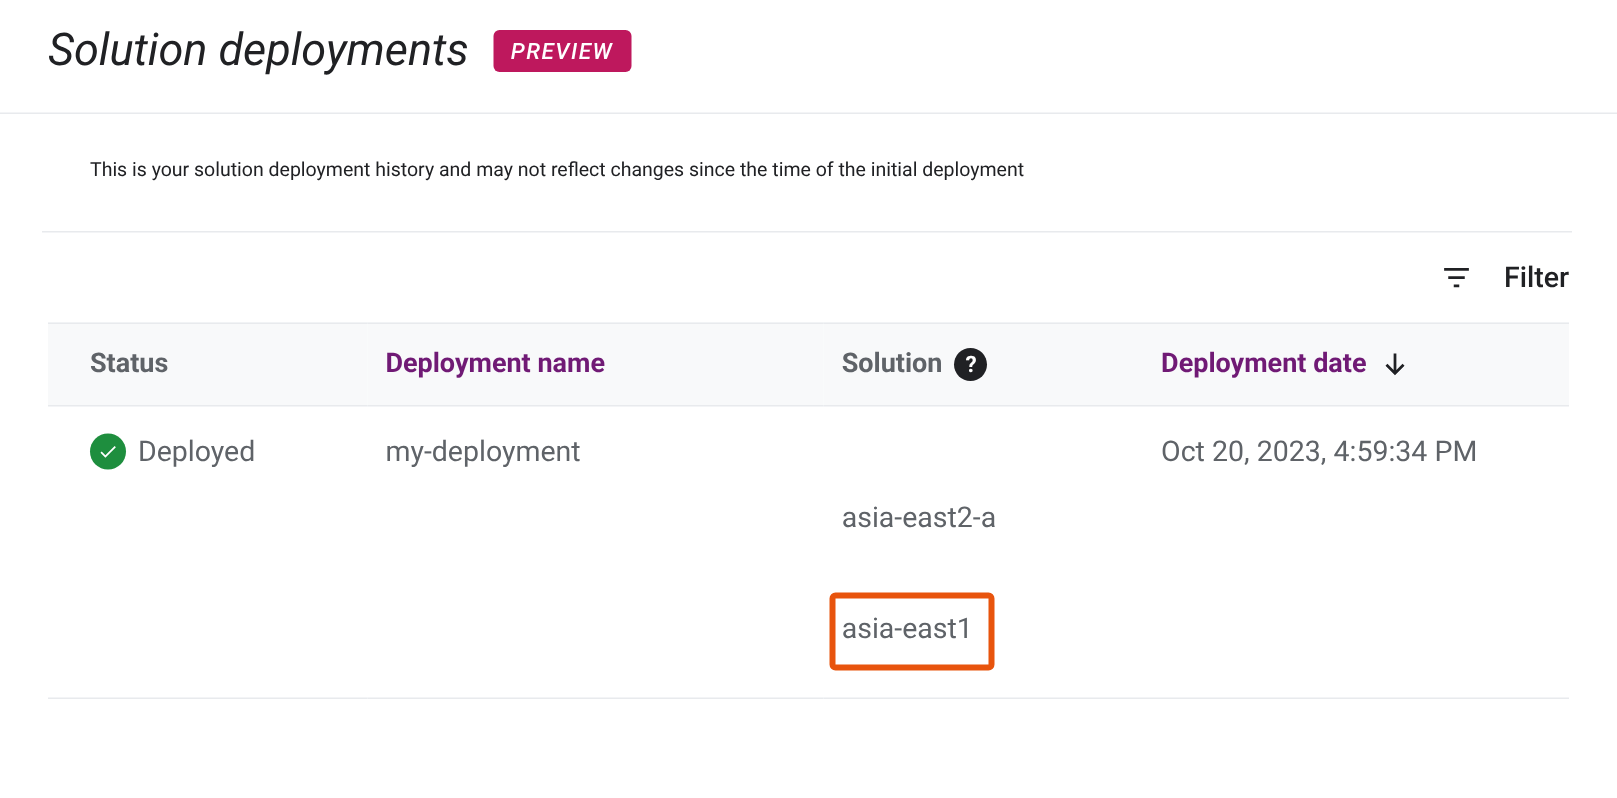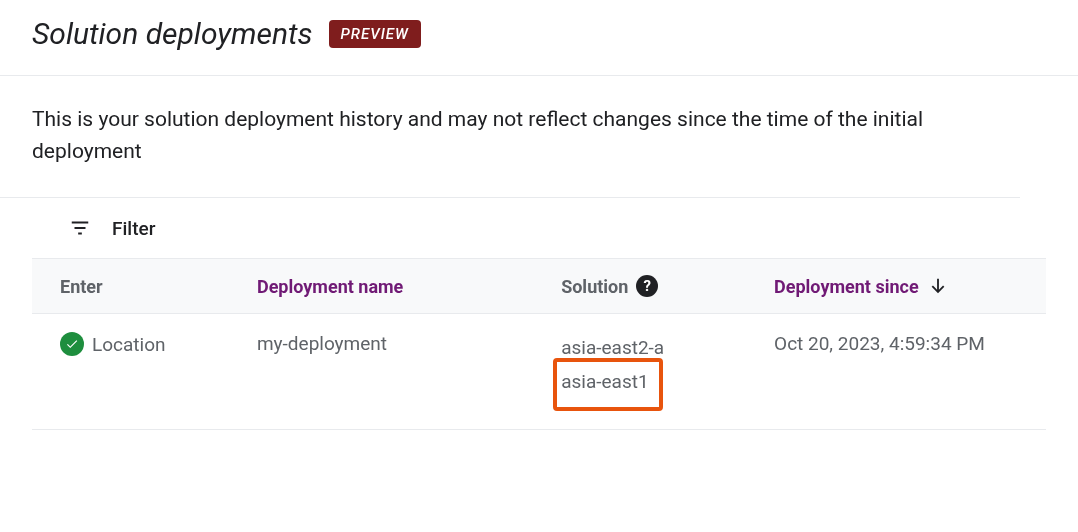--- a/index.html
+++ b/index.html
@@ -18,45 +18,47 @@
       align-items: center;
       gap: 16px;
       font-style: italic;
     }
     .page-title {
       font-size: 30px;
       font-weight: 400;
       color: #202124;
     }
     .preview-badge {
-      background: #7f1d1d;
+      background: #be185d;
       color: #fff;
       font-size: 15px;
       font-weight: 500;
       letter-spacing: 1px;
       padding: 5px 12px;
       border-radius: 4px;
     }
     .divider {
       border: none;
       border-top: 1px solid #e8eaed;
     }
     .description {
       padding: 28px 32px 30px 32px;
-      font-size: 21px;
+      font-size: 13px;
       line-height: 1.5;
       color: #202124;
       border-bottom: 1px solid #e8eaed;
       max-width: 1020px;
+      margin-left: 28px;
     }
     .filter-bar {
       display: flex;
       align-items: center;
       gap: 20px;
-      padding: 18px 32px 18px 68px;
+      padding: 18px 32px 18px 108px;
+      justify-content: flex-end;
     }
     .filter-icon {
       width: 24px;
       height: 24px;
       display: inline-flex;
       align-items: center;
       justify-content: center;
     }
     .filter-label {
       font-size: 19px;
@@ -134,20 +136,21 @@
       justify-content: center;
       color: #fff;
       font-size: 15px;
       font-weight: 700;
     }
     .sort-icon {
       display: inline-flex;
     }
     .location-cell div {
       line-height: 1.7;
+      margin-top: 40px;
     }
     .highlight-box {
       display: inline-block;
       border: 4px solid #e8540d;
       border-radius: 4px;
       padding: 4px 10px 8px 4px;
       margin-left: -8px;
       margin-top: -2px;
       text-align: center;
     }
@@ -183,56 +186,56 @@
   </span>
   <span class="filter-label">Filter</span>
 </div>
 
 <div class="table-wrapper">
   <table>
     <thead>
       <tr>
         <th class="col-status">
           <span class="th-inner">
-            <span>Enter</span>
+            <span>Status</span>
           </span>
         </th>
         <th class="col-name active">
           <span class="th-inner">
             <span>Deployment name</span>
           </span>
         </th>
         <th class="col-location">
           <span class="th-inner">
             <span>Solution</span>
             <span class="help-icon">?</span>
           </span>
         </th>
         <th class="col-date active">
           <span class="th-inner">
-            <span>Deployment since</span>
+            <span>Deployment date</span>
             <span class="sort-icon">
               <svg width="22" height="22" viewBox="0 0 24 24" fill="#202124">
                 <path d="M11 4h2v12l4.5-4.5 1.42 1.42L12 19.84l-6.92-6.92L6.5 11.5 11 16V4z"></path>
               </svg>
             </span>
           </span>
         </th>
       </tr>
     </thead>
     <tbody>
       <tr>
         <td>
           <div class="status-cell">
             <span class="check-icon">
               <svg width="14" height="14" viewBox="0 0 24 24" fill="#fff">
                 <path d="M9 16.17l-4.17-4.17L3.41 13.41 9 19 21 7l-1.41-1.41L9 16.17z"></path>
               </svg>
             </span>
-            <span>Location</span>
+            <span>Deployed</span>
           </div>
         </td>
         <td>my-deployment</td>
         <td class="location-cell">
           <div class="location-row1">asia-east2-a</div>
           <div>
             <span class="highlight-box">
               <span>asia-east1</span>
             </span>
           </div>

